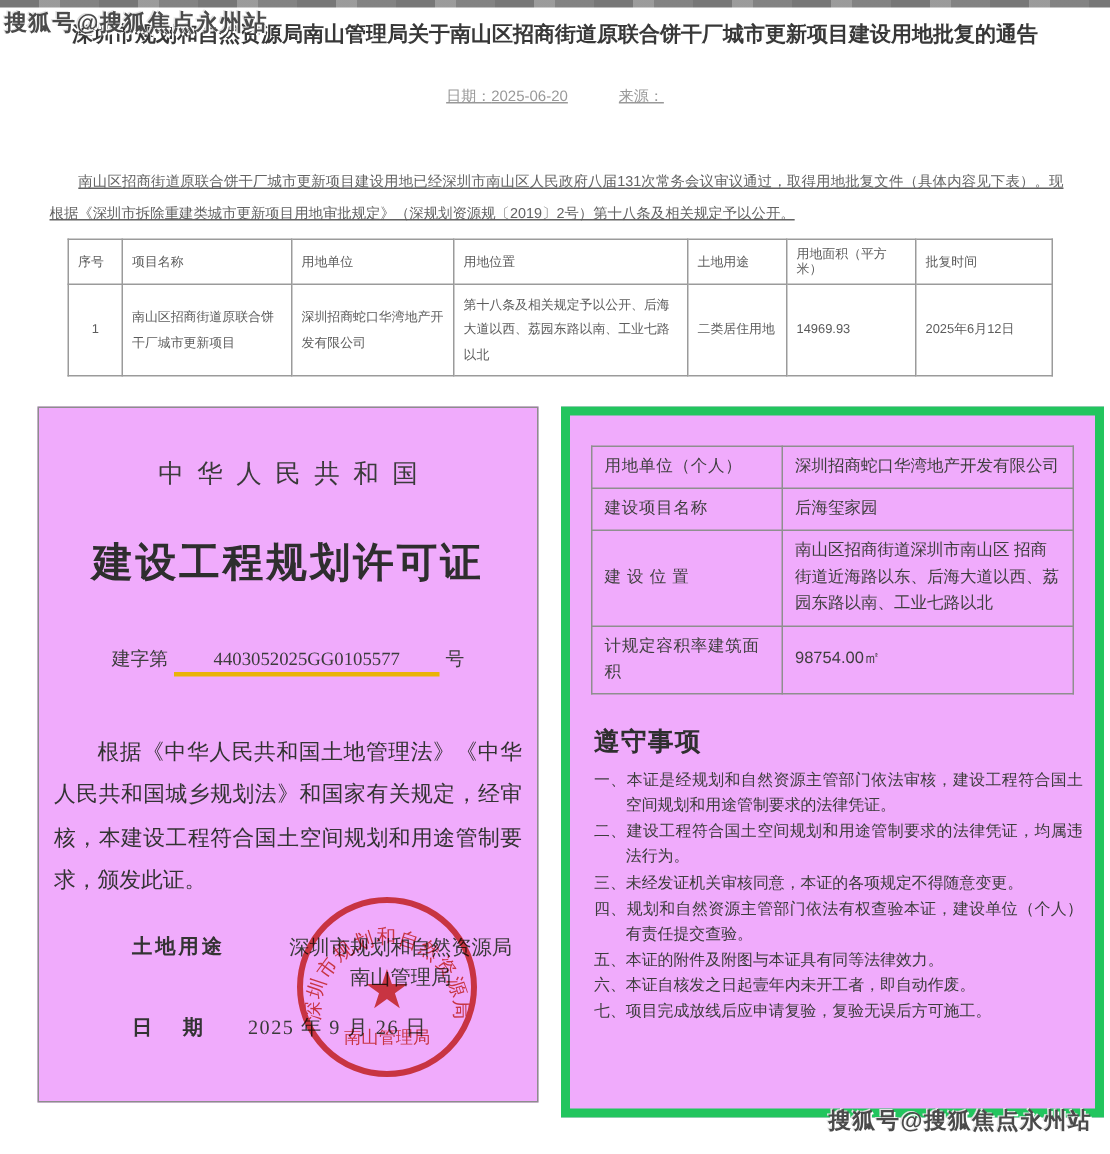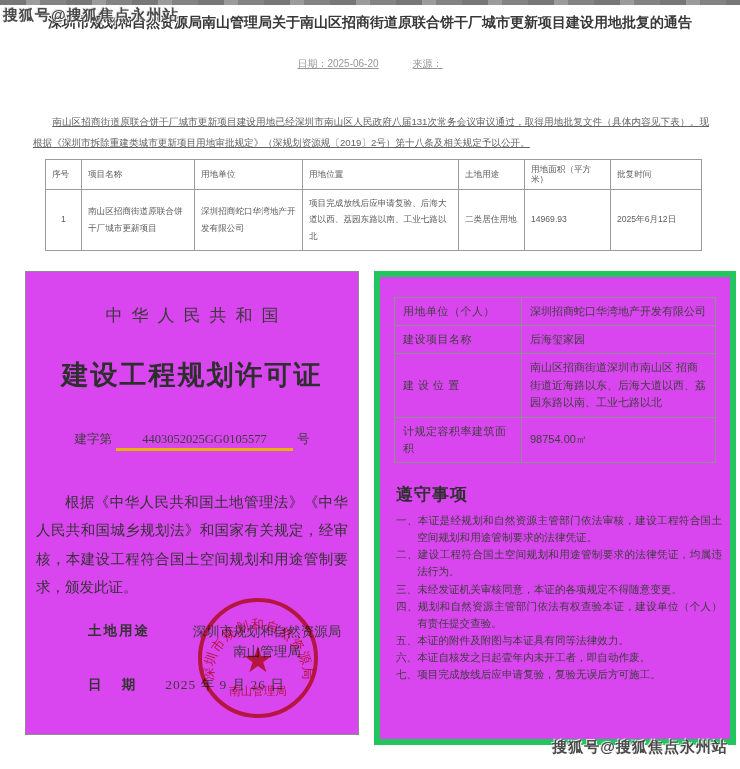--- a/index.html
+++ b/index.html
@@ -46,21 +46,21 @@
   }
   .approval th,.approval td{
     border:1px solid #9b9b9b;padding:4px 6px;font-weight:normal;
     text-align:left;vertical-align:middle;line-height:1.9;
     overflow:hidden;
   }
   .approval thead th{height:16px;line-height:1.2;}
   .approval tbody td{height:52px;}
   .approval .c-center{text-align:center;}
   
-  .doc{position:absolute;top:271px;height:462px;background:#d946ef;}
+  .doc{position:absolute;top:271px;height:462px;background:#f0abfc;}
   .doc-left{
     left:25px;width:332px;border:1px solid #8d8d8d;
     font-family:"Liberation Serif","DejaVu Serif",serif;color:#3c3c3c;
   }
   .doc-right{
     left:374px;width:350px;border:6px solid #22c55e;color:#3f3f3f;
   }
   
   .country{
     margin-top:32px;text-align:center;font-size:17px;letter-spacing:9px;
@@ -158,21 +158,21 @@
         <th>土地用途</th>
         <th>用地面积（平方米）</th>
         <th>批复时间</th>
       </tr>
     </thead>
     <tbody>
       <tr>
         <td class="c-center">1</td>
         <td>南山区招商街道原联合饼干厂城市更新项目</td>
         <td>深圳招商蛇口华湾地产开发有限公司</td>
-        <td>项目完成放线后应申请复验、后海大道以西、荔园东路以南、工业七路以北</td>
+        <td>第十八条及相关规定予以公开、后海大道以西、荔园东路以南、工业七路以北</td>
         <td>二类居住用地</td>
         <td>14969.93</td>
         <td>2025年6月12日</td>
       </tr>
     </tbody>
   </table>
 
   <section class="doc doc-left">
     <div class="country">中华人民共和国</div>
     <div class="permit-title">建设工程规划许可证</div>

